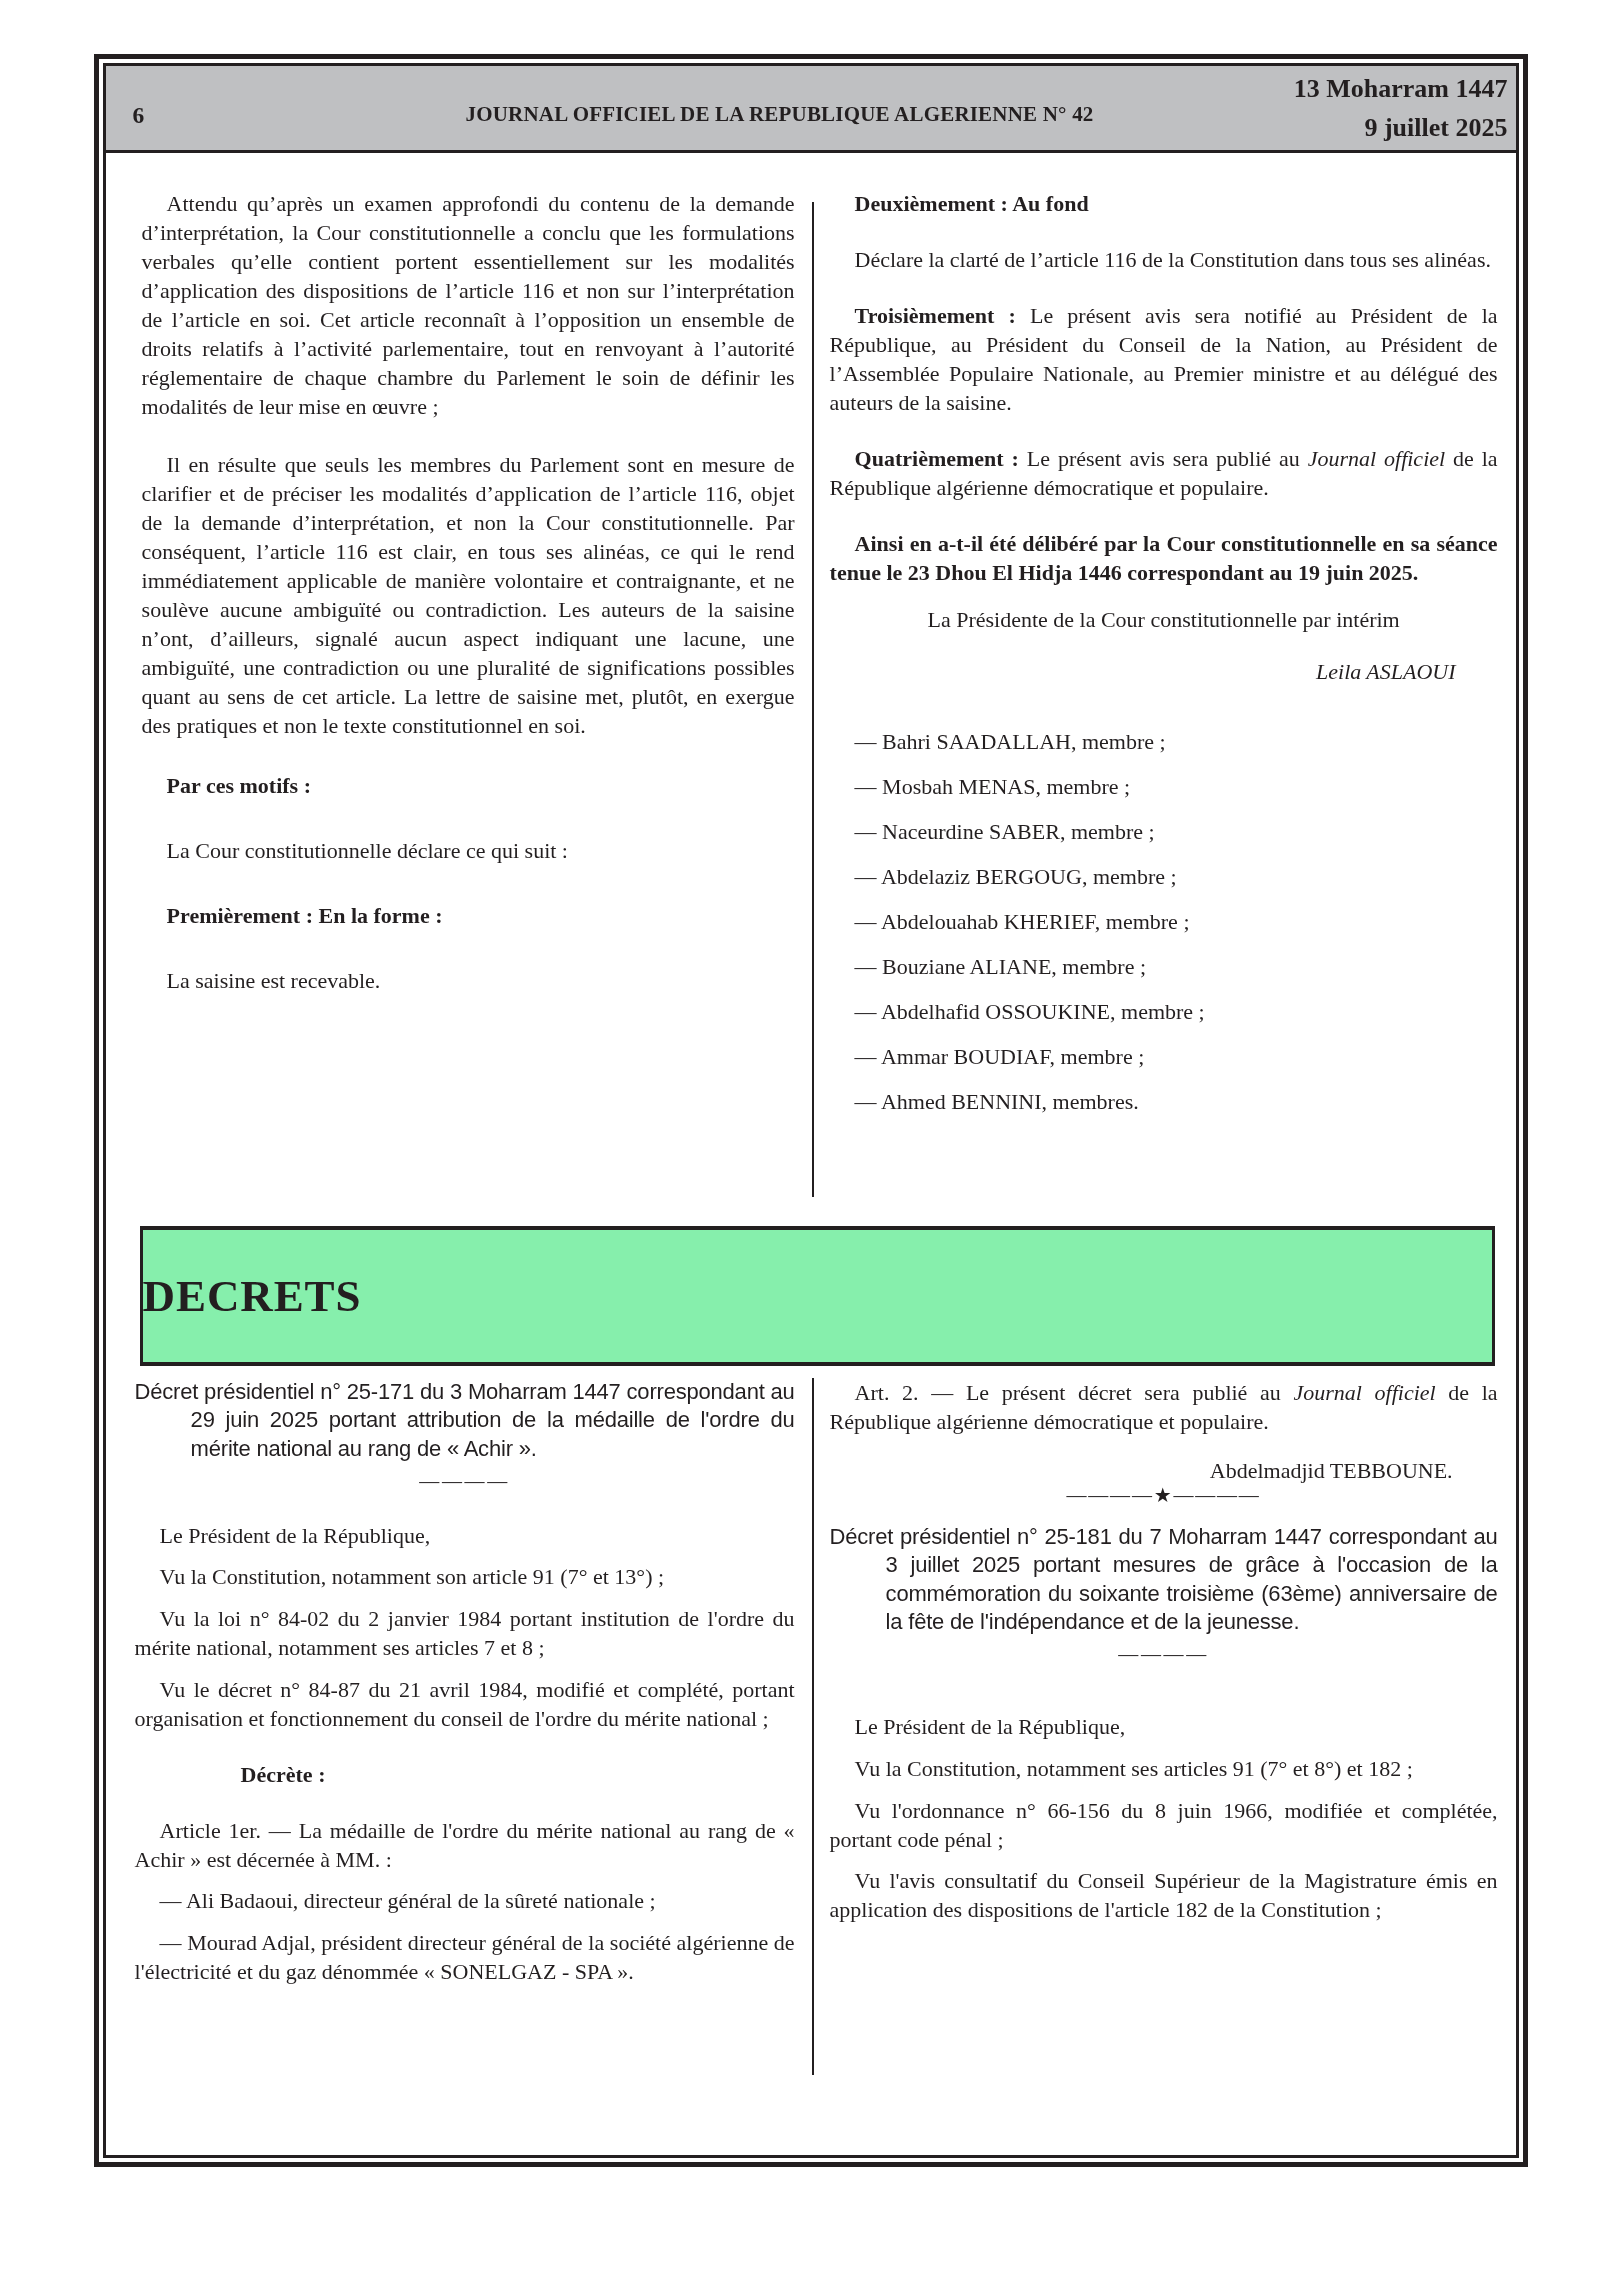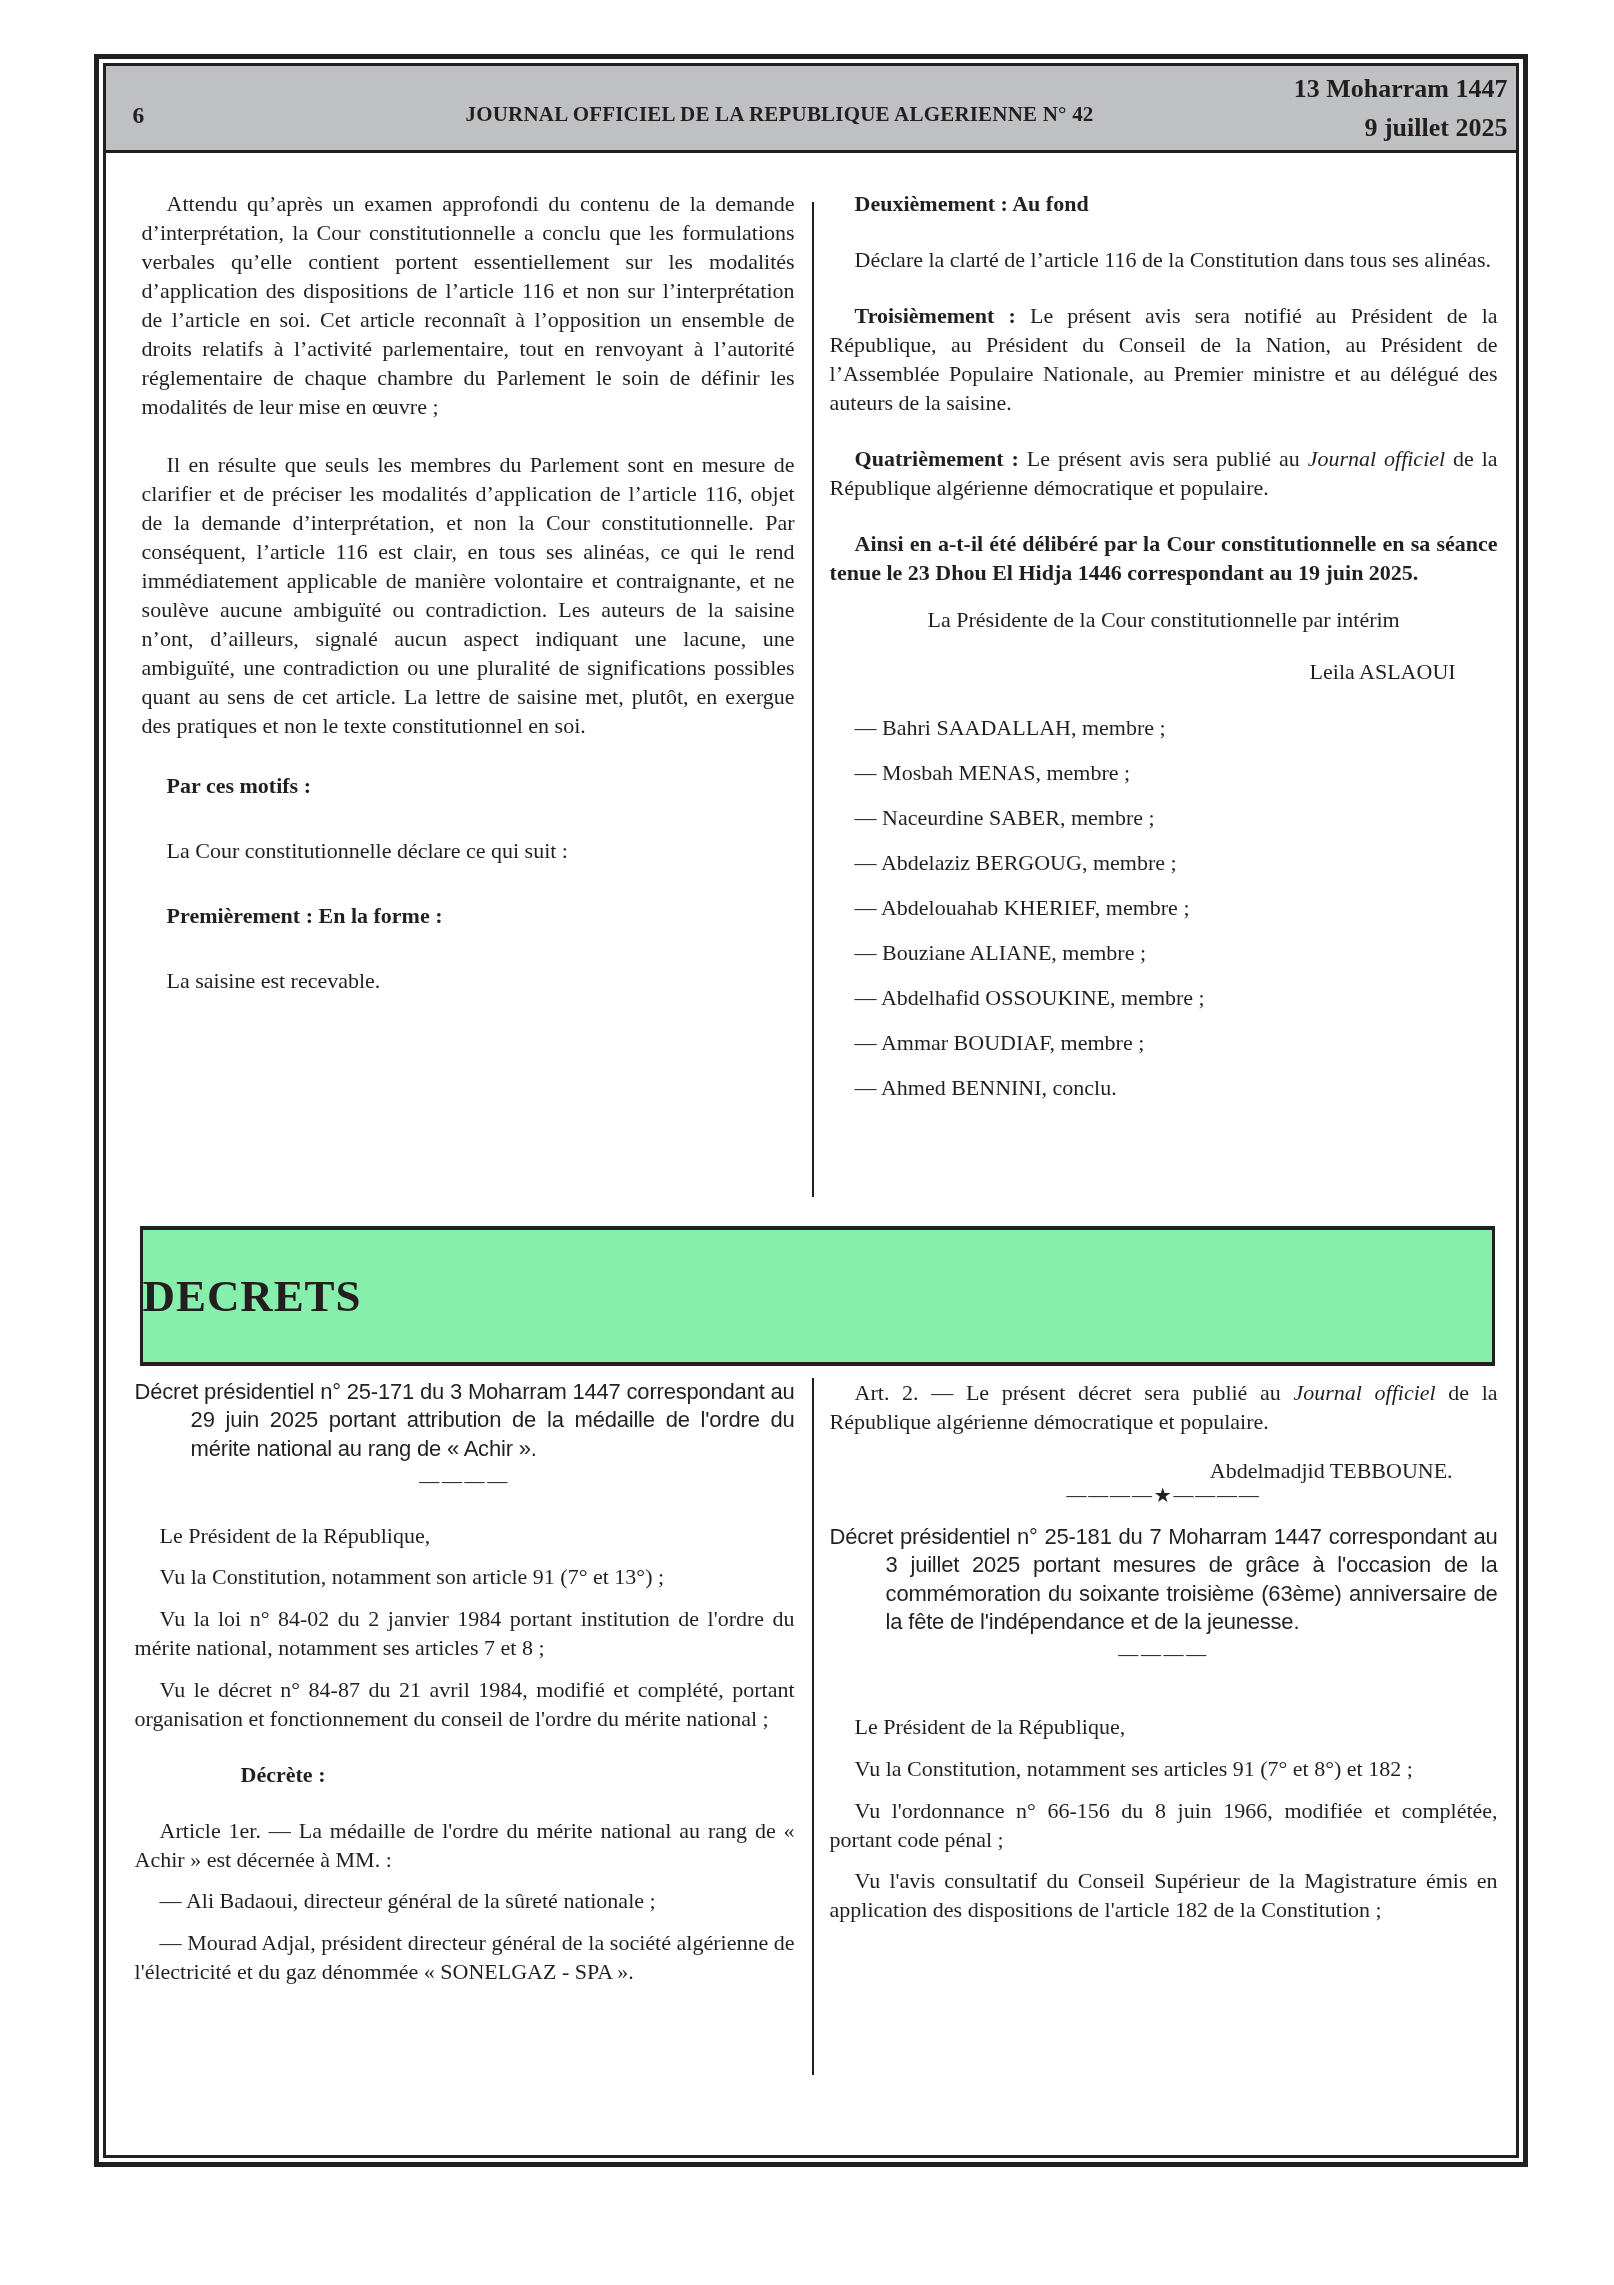--- a/index.html
+++ b/index.html
@@ -81,31 +81,31 @@
 
     <div class="divider" style="left:706px; top:136px; height:995px;"></div>
 
     <div class="col" style="left:724px; top:123px; width:668px;">
       <p class="b" style="margin-bottom:27px;">Deuxièmement : Au fond</p>
       <p style="margin-bottom:27px;">Déclare la clarté de l’article 116 de la Constitution dans tous ses alinéas.</p>
       <p style="margin-bottom:27px;"><span class="b">Troisièmement :</span><span> Le présent avis sera notifié au Président de la République, au Président du Conseil de la Nation, au Président de l’Assemblée Populaire Nationale, au Premier ministre et au délégué des auteurs de la saisine.</span></p>
       <p style="margin-bottom:27px;margin-top:8px;"><span class="b">Quatrièmement :</span><span> Le présent avis sera publié au </span><span class="i">Journal officiel</span><span> de la République algérienne démocratique et populaire.</span></p>
       <p style="margin-bottom:18px;font-weight:bold;">Ainsi en a-t-il été délibéré par la Cour constitutionnelle en sa séance tenue le 23 Dhou El Hidja 1446 correspondant au 19 juin 2025.</p>
       <p class="noind center-text" style="margin-bottom:23.5px;">La Présidente de la Cour constitutionnelle par intérim</p>
-      <p class="noind right-text" style="padding-right:42px; margin-bottom:27px;">Leila ASLAOUI</p>
+      <p class="noind right-text" style="padding-right:42px; margin-bottom:41px;font-style:italic;">Leila ASLAOUI</p>
       <ul class="members">
         <li>— Bahri SAADALLAH, membre ;</li>
         <li>— Mosbah MENAS, membre ;</li>
         <li>— Naceurdine SABER, membre ;</li>
         <li>— Abdelaziz BERGOUG, membre ;</li>
         <li>— Abdelouahab KHERIEF, membre ;</li>
         <li>— Bouziane ALIANE, membre ;</li>
         <li>— Abdelhafid OSSOUKINE, membre ;</li>
         <li>— Ammar BOUDIAF, membre ;</li>
-        <li>— Ahmed BENNINI, conclu.</li>
+        <li>— Ahmed BENNINI, membres.</li>
       </ul>
     </div>
 
     <div class="decrets-box">
       <span>DECRETS</span>
     </div>
 
     <div class="col" style="left:29px; top:1312px; width:660px;">
       <div class="decree-title">Décret présidentiel n° 25-171 du 3 Moharram 1447 correspondant au 29 juin 2025 portant attribution de la médaille de l'ordre du mérite national au rang de « Achir ».</div>
       <div class="sep" style="margin-bottom:25px;">————</div>

